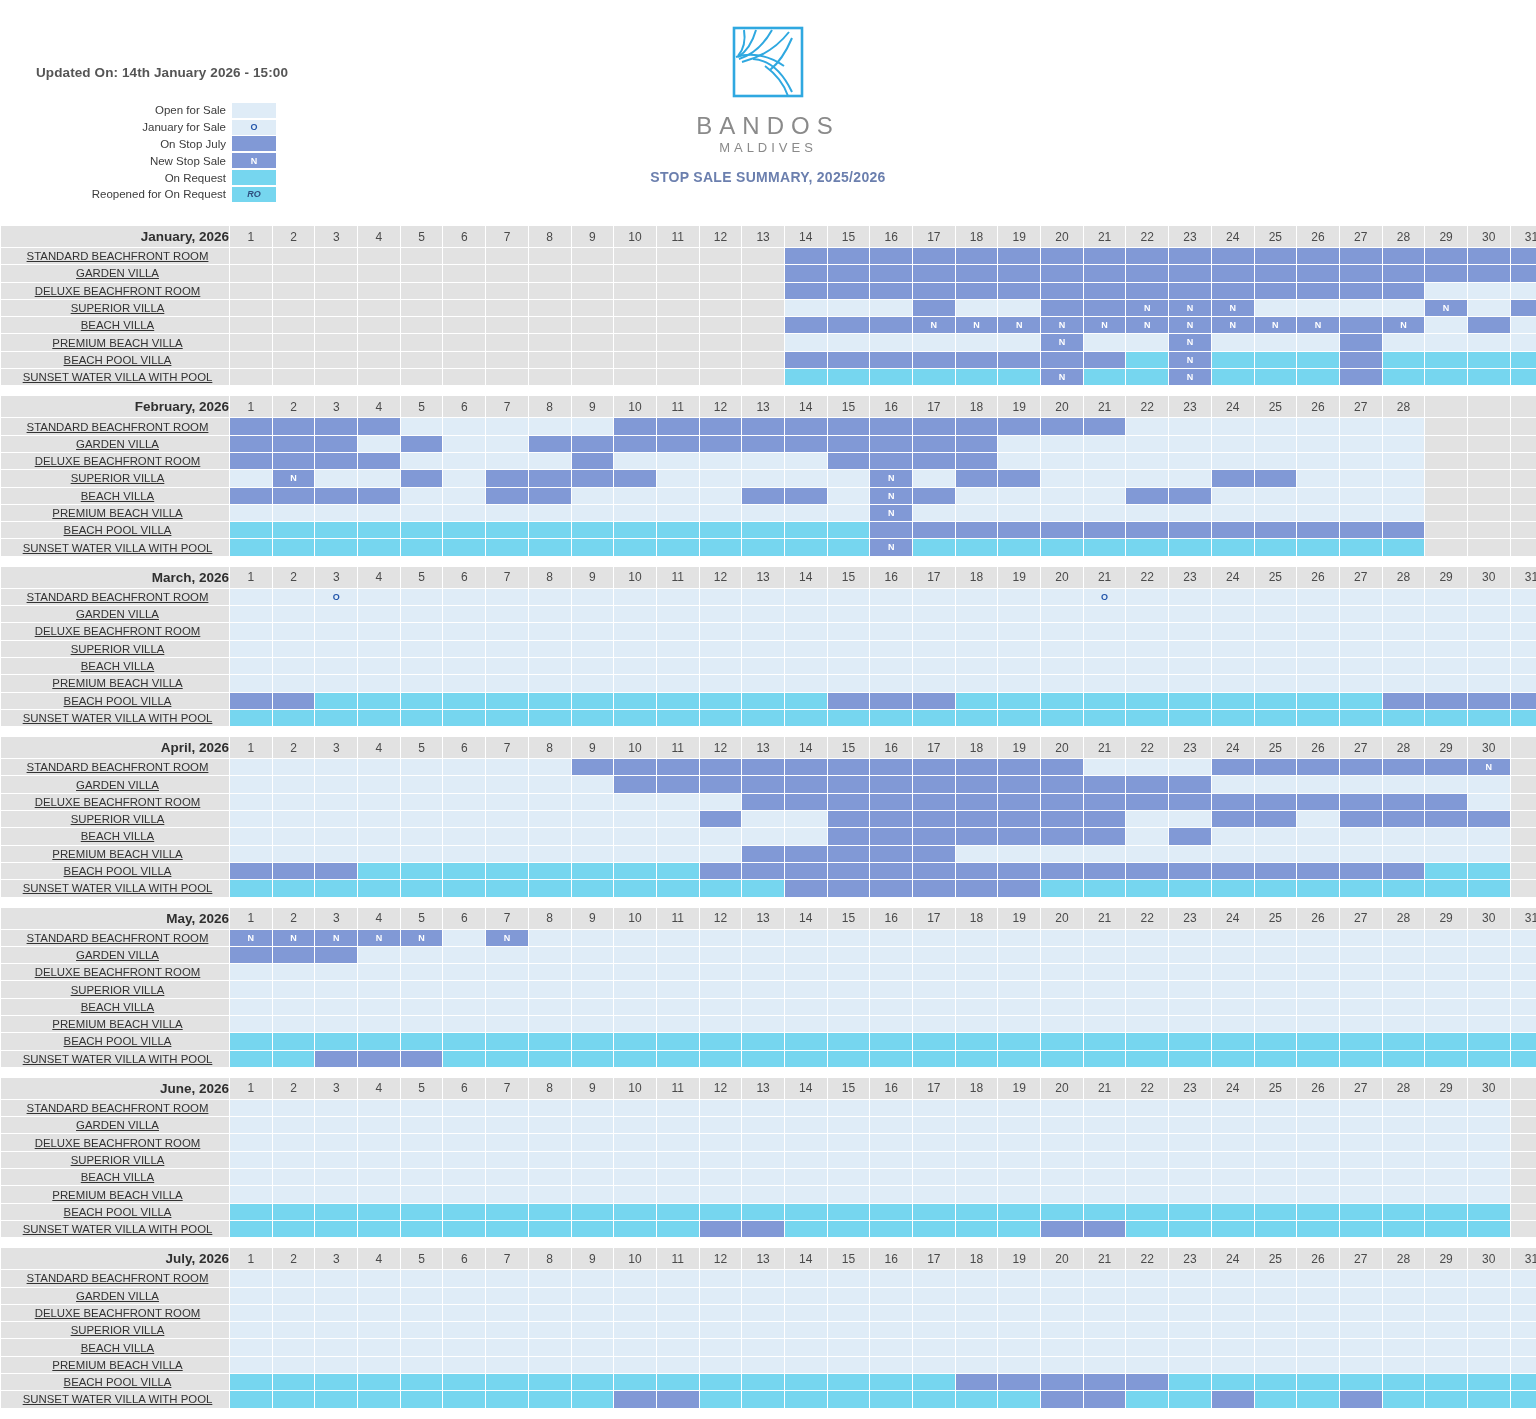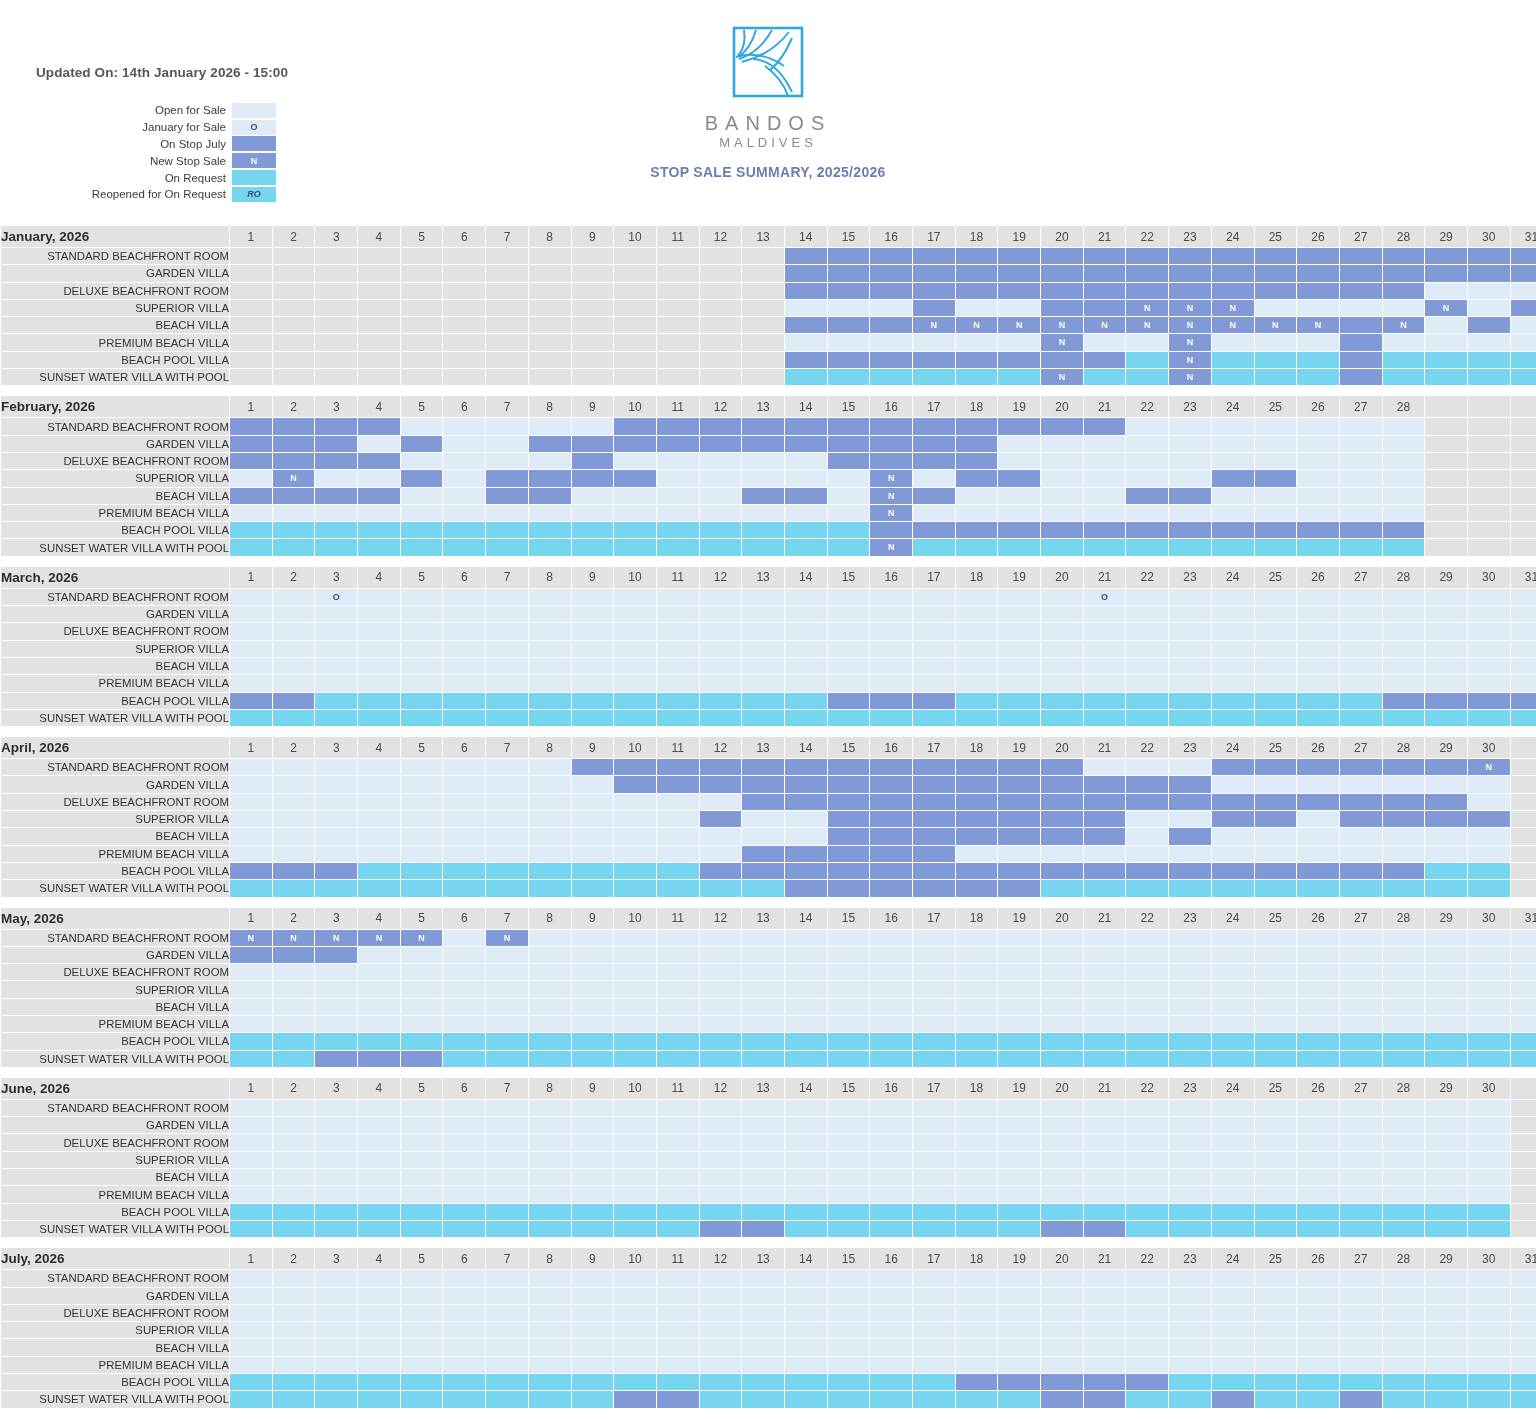--- a/index.html
+++ b/index.html
@@ -38,21 +38,21 @@
     display: flex; align-items: center; justify-content: center;
     font-size: 9px; font-weight: bold;
   }
 
   #brand {
     position: absolute; left: 0; right: 0; top: 26px;
     display: flex; flex-direction: column; align-items: center;
   }
   #logo-mark { width: 72px; height: 72px; }
   #brand-name {
-    margin-top: 14px; font-size: 20px; letter-spacing: 7px;
+    margin-top: 14px; font-size: 24px; letter-spacing: 7px;
     color: #8a8a8a; font-weight: normal;
   }
   #brand-sub {
     font-size: 13px; letter-spacing: 4px;
     color: #8a8a8a;
   }
   #report-title {
     margin-top: 14px; font-size: 14px; font-weight: bold;
     color: #6b7fae; letter-spacing: .3px;
   }
@@ -67,31 +67,31 @@
     width: 1536px;
     table-layout: fixed;
     background: #ffffff;
   }
   table.grid col.lbl { width: 228px; }
   table.grid col.day { width: 41.7px; }
 
   .month-title {
     background: #e2e2e2;
     font-size: 13.5px; font-weight: bold; color: #2f2f2f;
-    text-align: left; height: 21px; padding: 0;
+    text-align: right; height: 21px; padding: 0;
   }
   .day-head {
     background: #e2e2e2;
     font-size: 12px; color: #4a4a4a; font-weight: normal;
     text-align: center; height: 21px; padding: 0;
   }
   .row-label {
     background: #e2e2e2;
-    font-size: 11.4px; color: #333; text-align: right;
-    padding: 0 0 0 5px; height: 16.3px; white-space: nowrap;
+    font-size: 11.4px; color: #333; text-align: center;
+    padding: 0 0 0 5px; height: 16.3px; white-space: nowrap; text-decoration: underline;
   }
   td.cell {
     height: 16.3px; padding: 0; text-align: center;
     font-size: 9px; font-weight: bold; line-height: 16.3px;
   }
 
   
   .s-open  { background: #dfecf7; }
   .s-reopen{ background: #dfecf7; color:#2255aa; }
   .s-stop  { background: #8199d6; }

